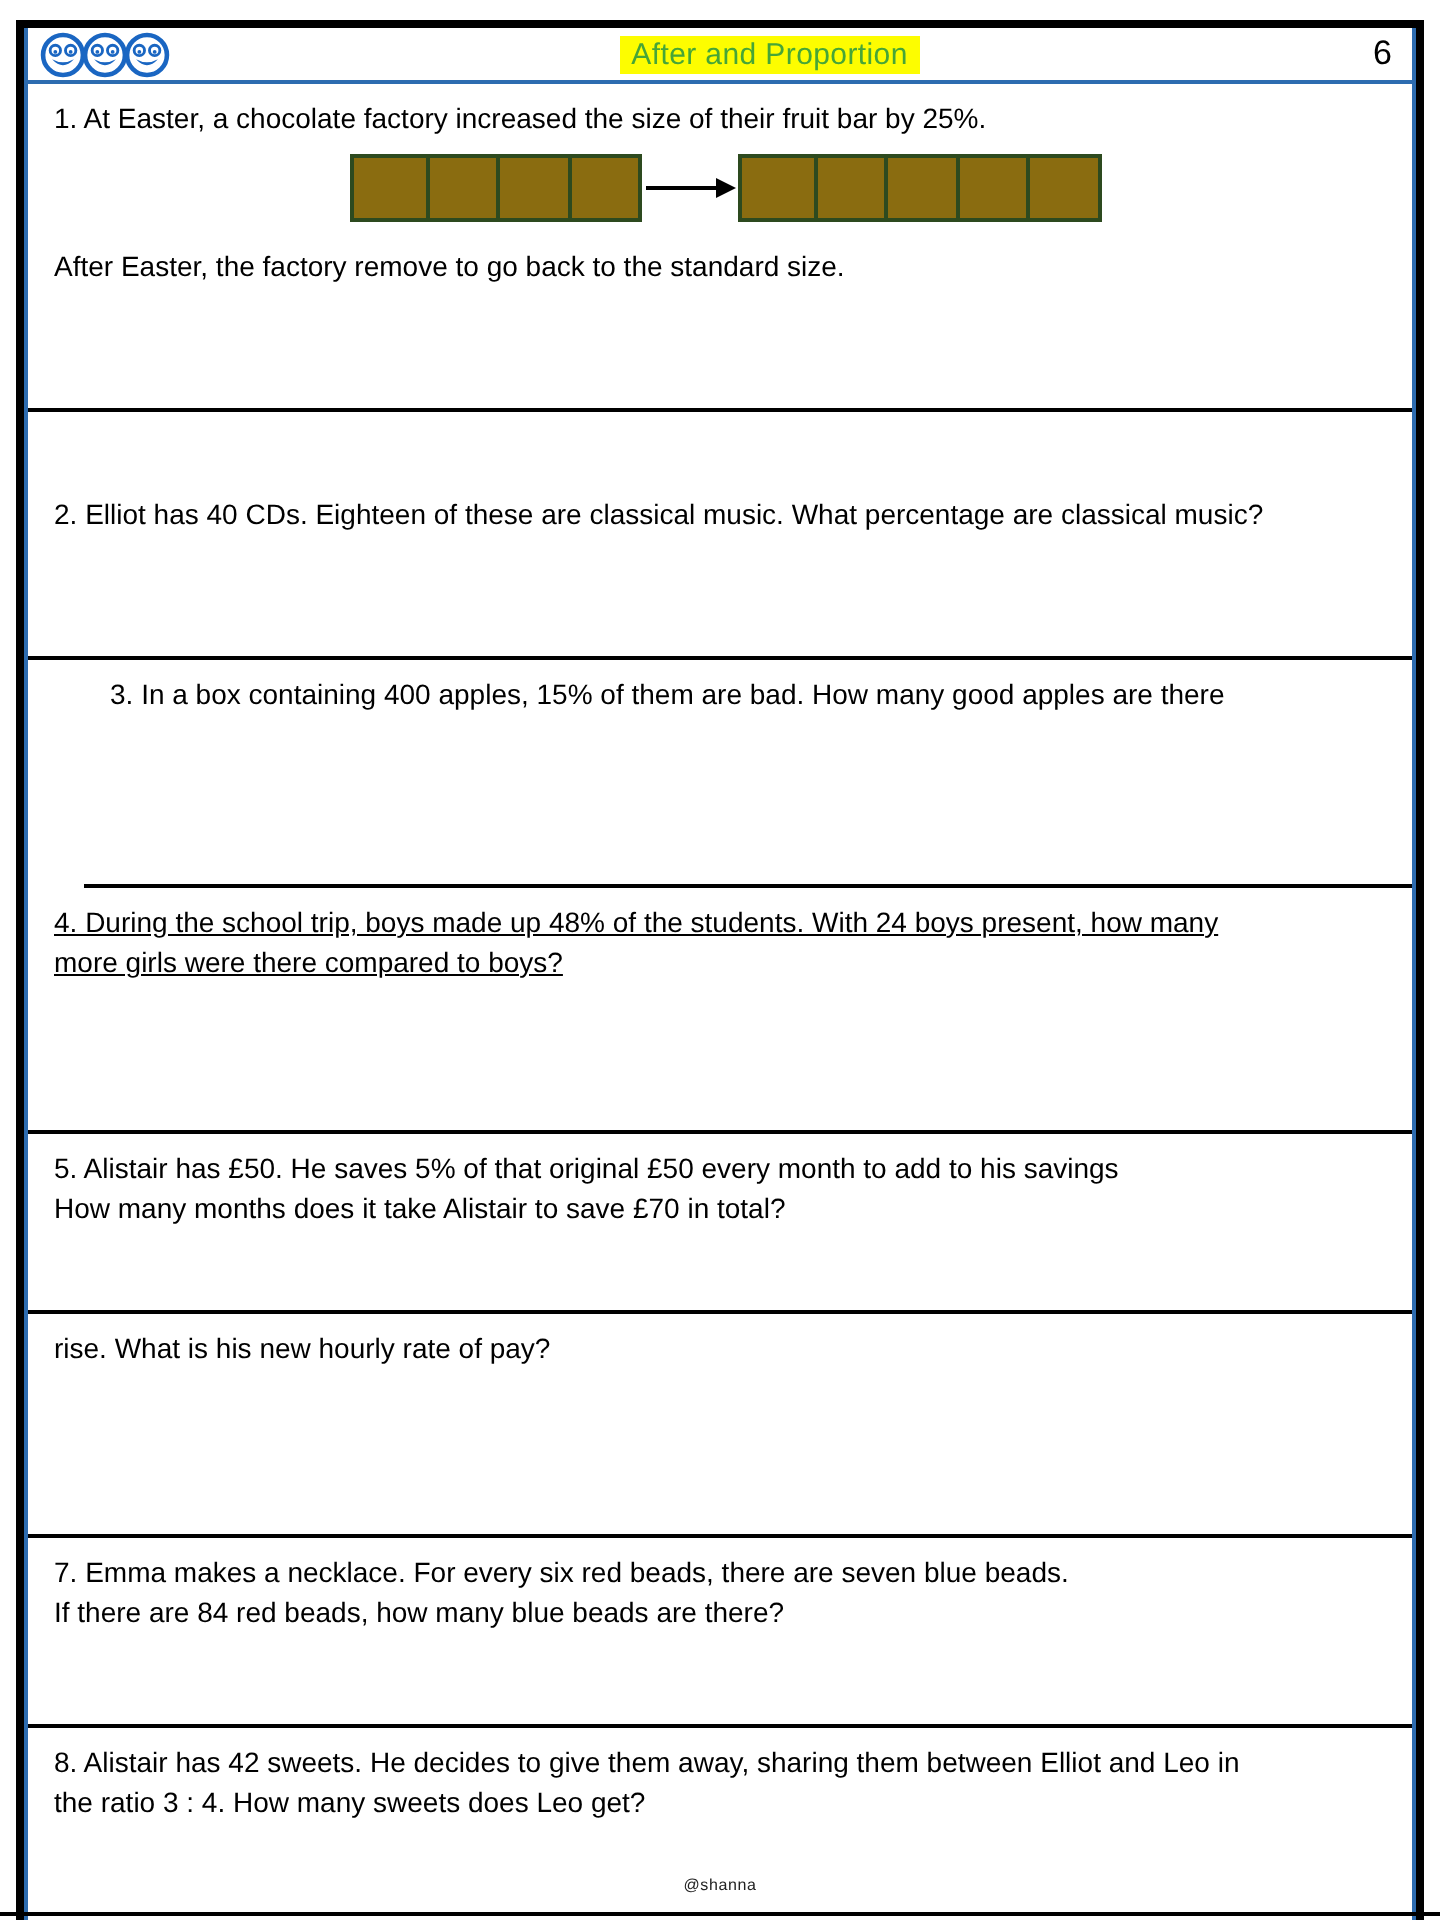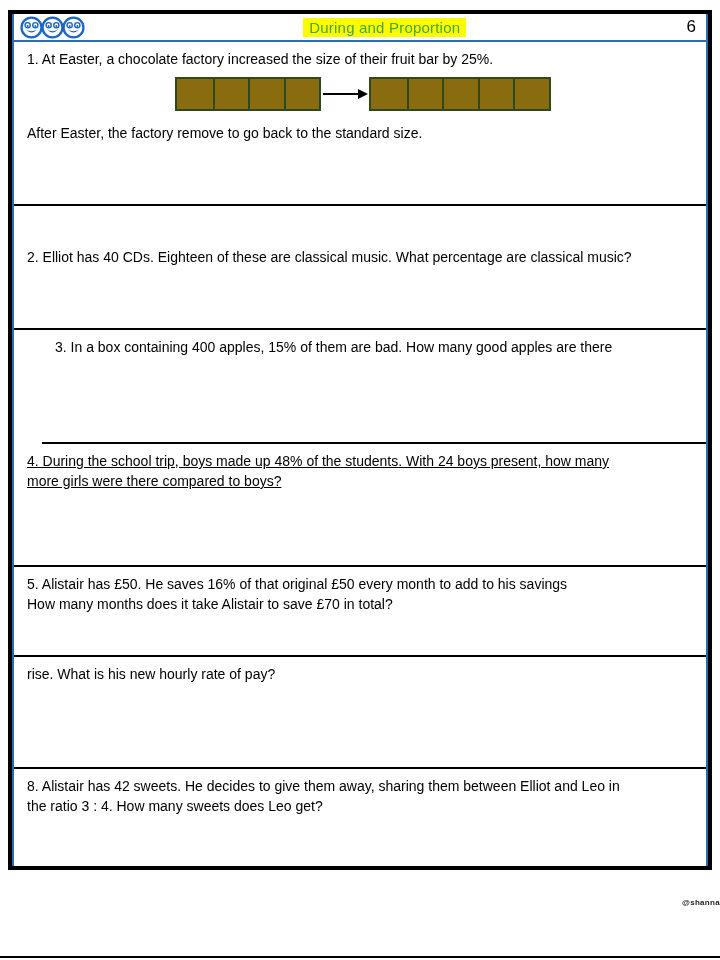--- a/index.html
+++ b/index.html
@@ -26,22 +26,22 @@
   .q{position:relative;border-bottom:2px solid #000;padding:7px 10px 0 13px;
     font-size:14px;line-height:20px;overflow:hidden;}
   .q:last-child{border-bottom:none;}
   .q1{height:164px;} .q2{height:90px;margin-top:34px;} .q3{height:114px;margin-left:28px;} .q4{height:123px;text-decoration:underline;}
   .q5{height:90px;} .q6{height:112px;} .q7{height:95px;} .q8{height:97px;}
   .diagram{display:flex;align-items:center;margin:8px 0 12px 148px;}
   .bar{display:flex;border:2px solid var(--bar-border);}
   .cell{width:35.5px;height:30px;background:var(--bar-fill);border-left:2px solid var(--bar-border);}
   .cell:first-child{border-left:none;}
   .arrow{margin:0 1px;display:block;}
-  .footer{position:absolute;left:0;top:898px;width:100%;text-align:right;
-    font-size:8px;color:#222;letter-spacing:.3px;font-weight:bold;}
+  .footer{position:absolute;left:0;top:938px;width:100%;text-align:center;
+    font-size:8px;color:#222;letter-spacing:.3px;}
   .bottom-rule{position:absolute;left:0;top:956px;width:720px;height:2px;background:#000;}
 </style>
 </head>
 <body>
 
 <div class="page">
   <div class="sheet">
     <div class="inner">
 
       <div class="header">
@@ -65,21 +65,21 @@
           <svg class="smiley" viewBox="0 0 24 24">
             <circle cx="12" cy="12" r="10.4" fill="none" stroke="#1a66c2" stroke-width="2.4"></circle>
             <circle cx="8" cy="9.6" r="2.7" fill="none" stroke="#1a66c2" stroke-width="1.5"></circle>
             <circle cx="16" cy="9.6" r="2.7" fill="none" stroke="#1a66c2" stroke-width="1.5"></circle>
             <circle cx="8" cy="10.4" r="1" fill="#1a66c2"></circle>
             <circle cx="16" cy="10.4" r="1" fill="#1a66c2"></circle>
             <path d="M6.3 14.2 Q12 20.4 17.7 14.2 Q12 17.4 6.3 14.2 Z" fill="#1a66c2"></path>
           </svg>
         </div>
         <div class="title-wrap">
-          <span class="title">During and Proportion</span>
+          <span class="title">After and Proportion</span>
         </div>
         <div class="pagenum">6</div>
       </div>
 
       <section class="q q1">
         <div>1. At Easter, a chocolate factory increased the size of their fruit bar by 25%.</div>
         <div class="diagram">
           <div class="bar">
               <div class="cell"></div>
               <div class="cell"></div>
@@ -108,28 +108,32 @@
       <section class="q q3">
         <div>3. In a box containing 400 apples, 15% of them are bad. How many good apples are there</div>
       </section>
 
       <section class="q q4">
         <div>4. During the school trip, boys made up 48% of the students. With 24 boys present, how many</div>
         <div>more girls were there compared to boys?</div>
       </section>
 
       <section class="q q5">
-        <div>5. Alistair has £50. He saves 16% of that original £50 every month to add to his savings</div>
+        <div>5. Alistair has £50. He saves 5% of that original £50 every month to add to his savings</div>
         <div>How many months does it take Alistair to save £70 in total?</div>
       </section>
 
       <section class="q q6">
         <div>rise. What is his new hourly rate of pay?</div>
       </section>
 
+      <section class="q q7">
+        <div>7. Emma makes a necklace. For every six red beads, there are seven blue beads.</div>
+        <div>If there are 84 red beads, how many blue beads are there?</div>
+      </section>
 
       <section class="q q8">
         <div>8. Alistair has 42 sweets. He decides to give them away, sharing them between Elliot and Leo in</div>
         <div>the ratio 3 : 4. How many sweets does Leo get?</div>
       </section>
 
     </div>
   </div>
 
   <div class="footer">@shanna</div>

